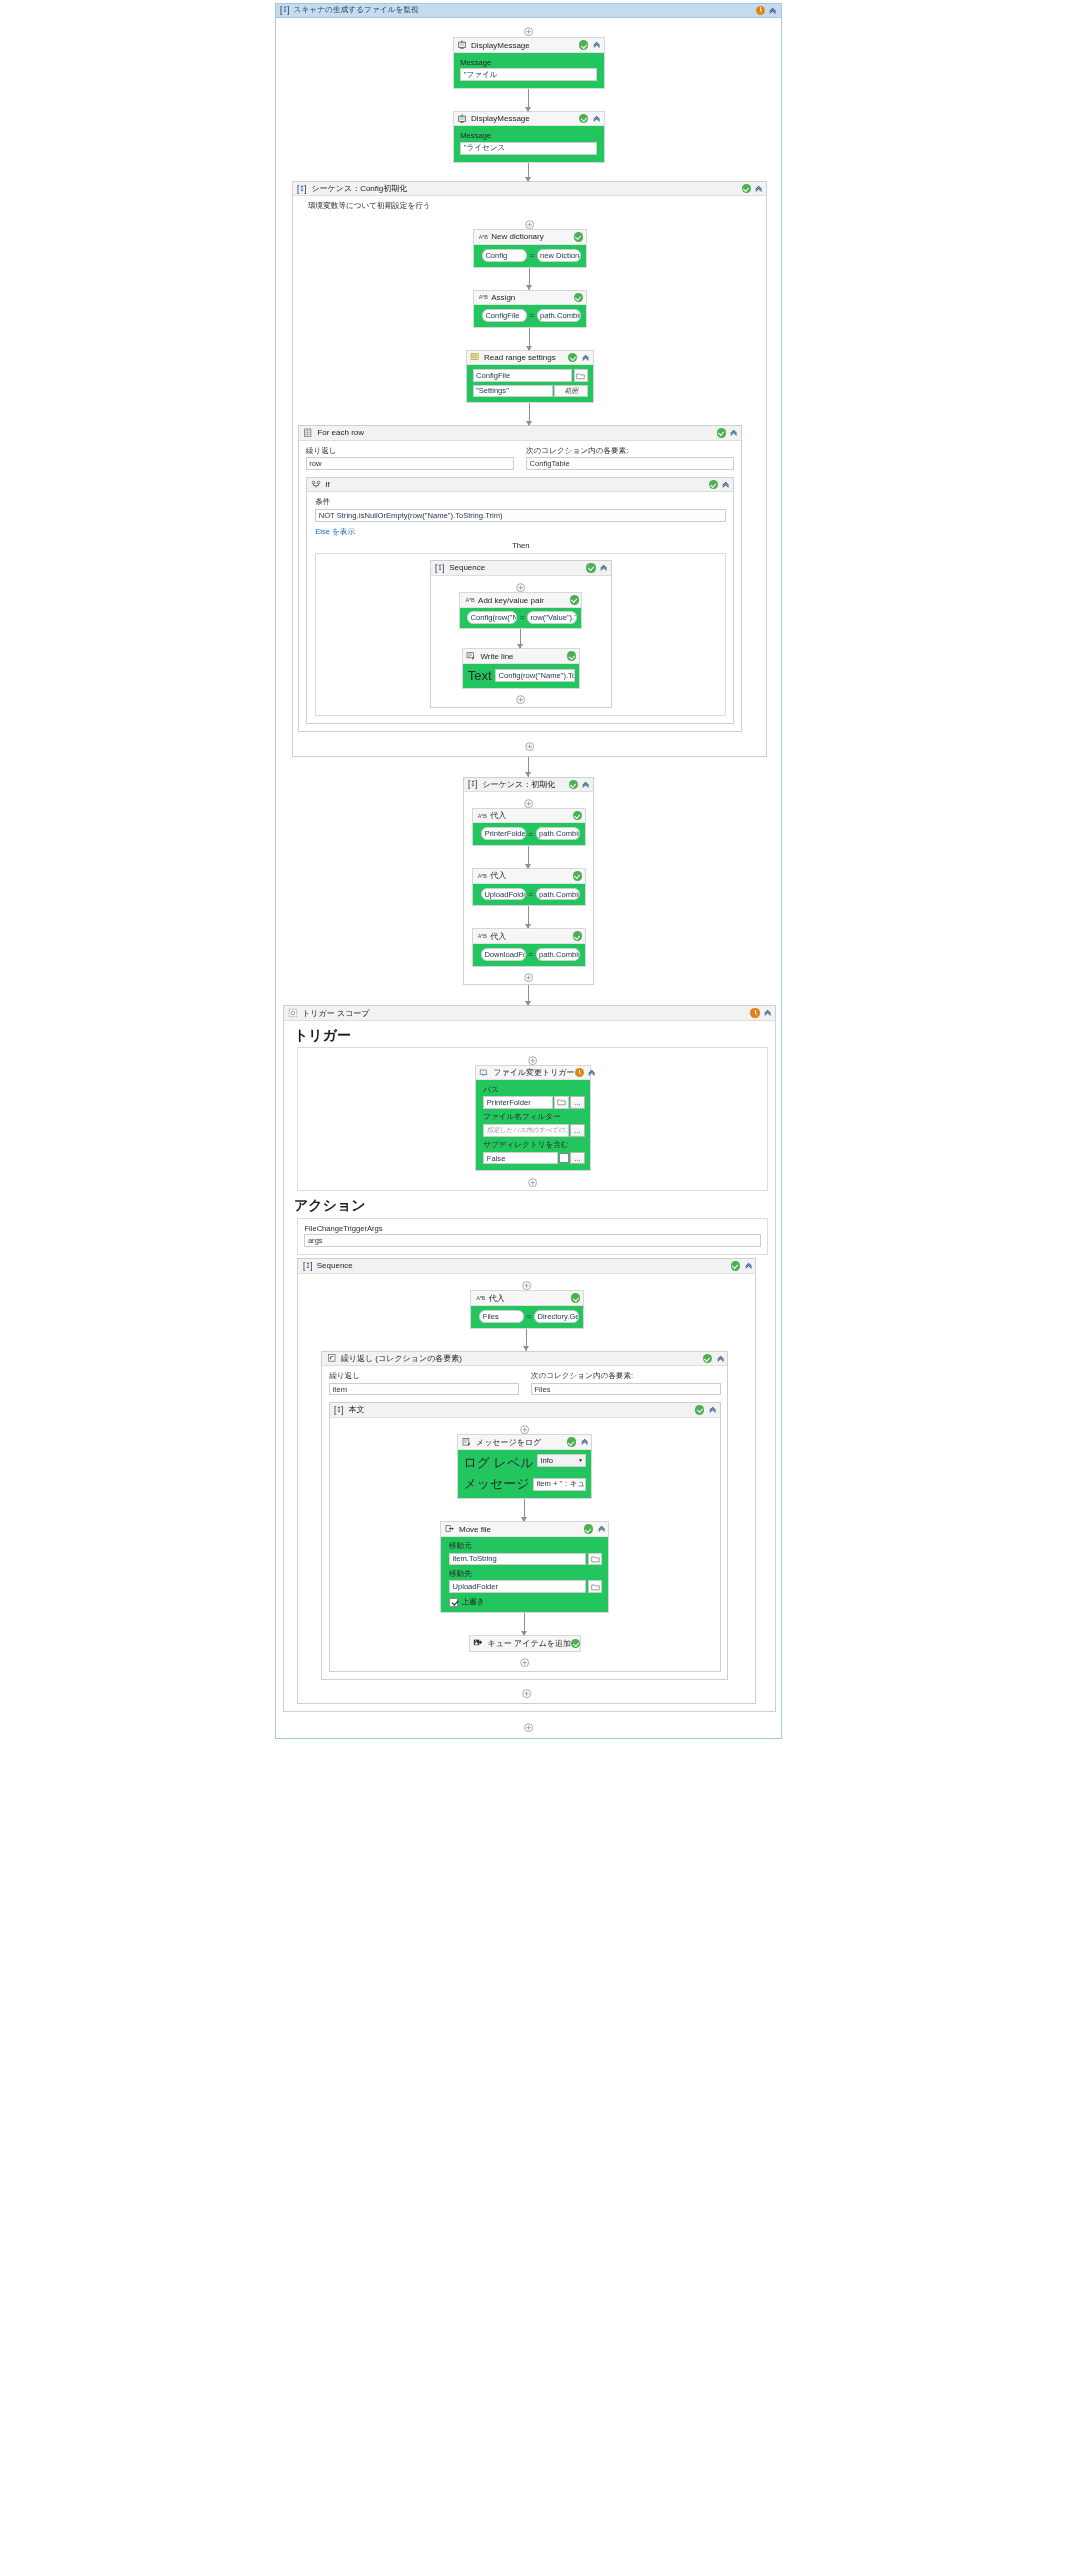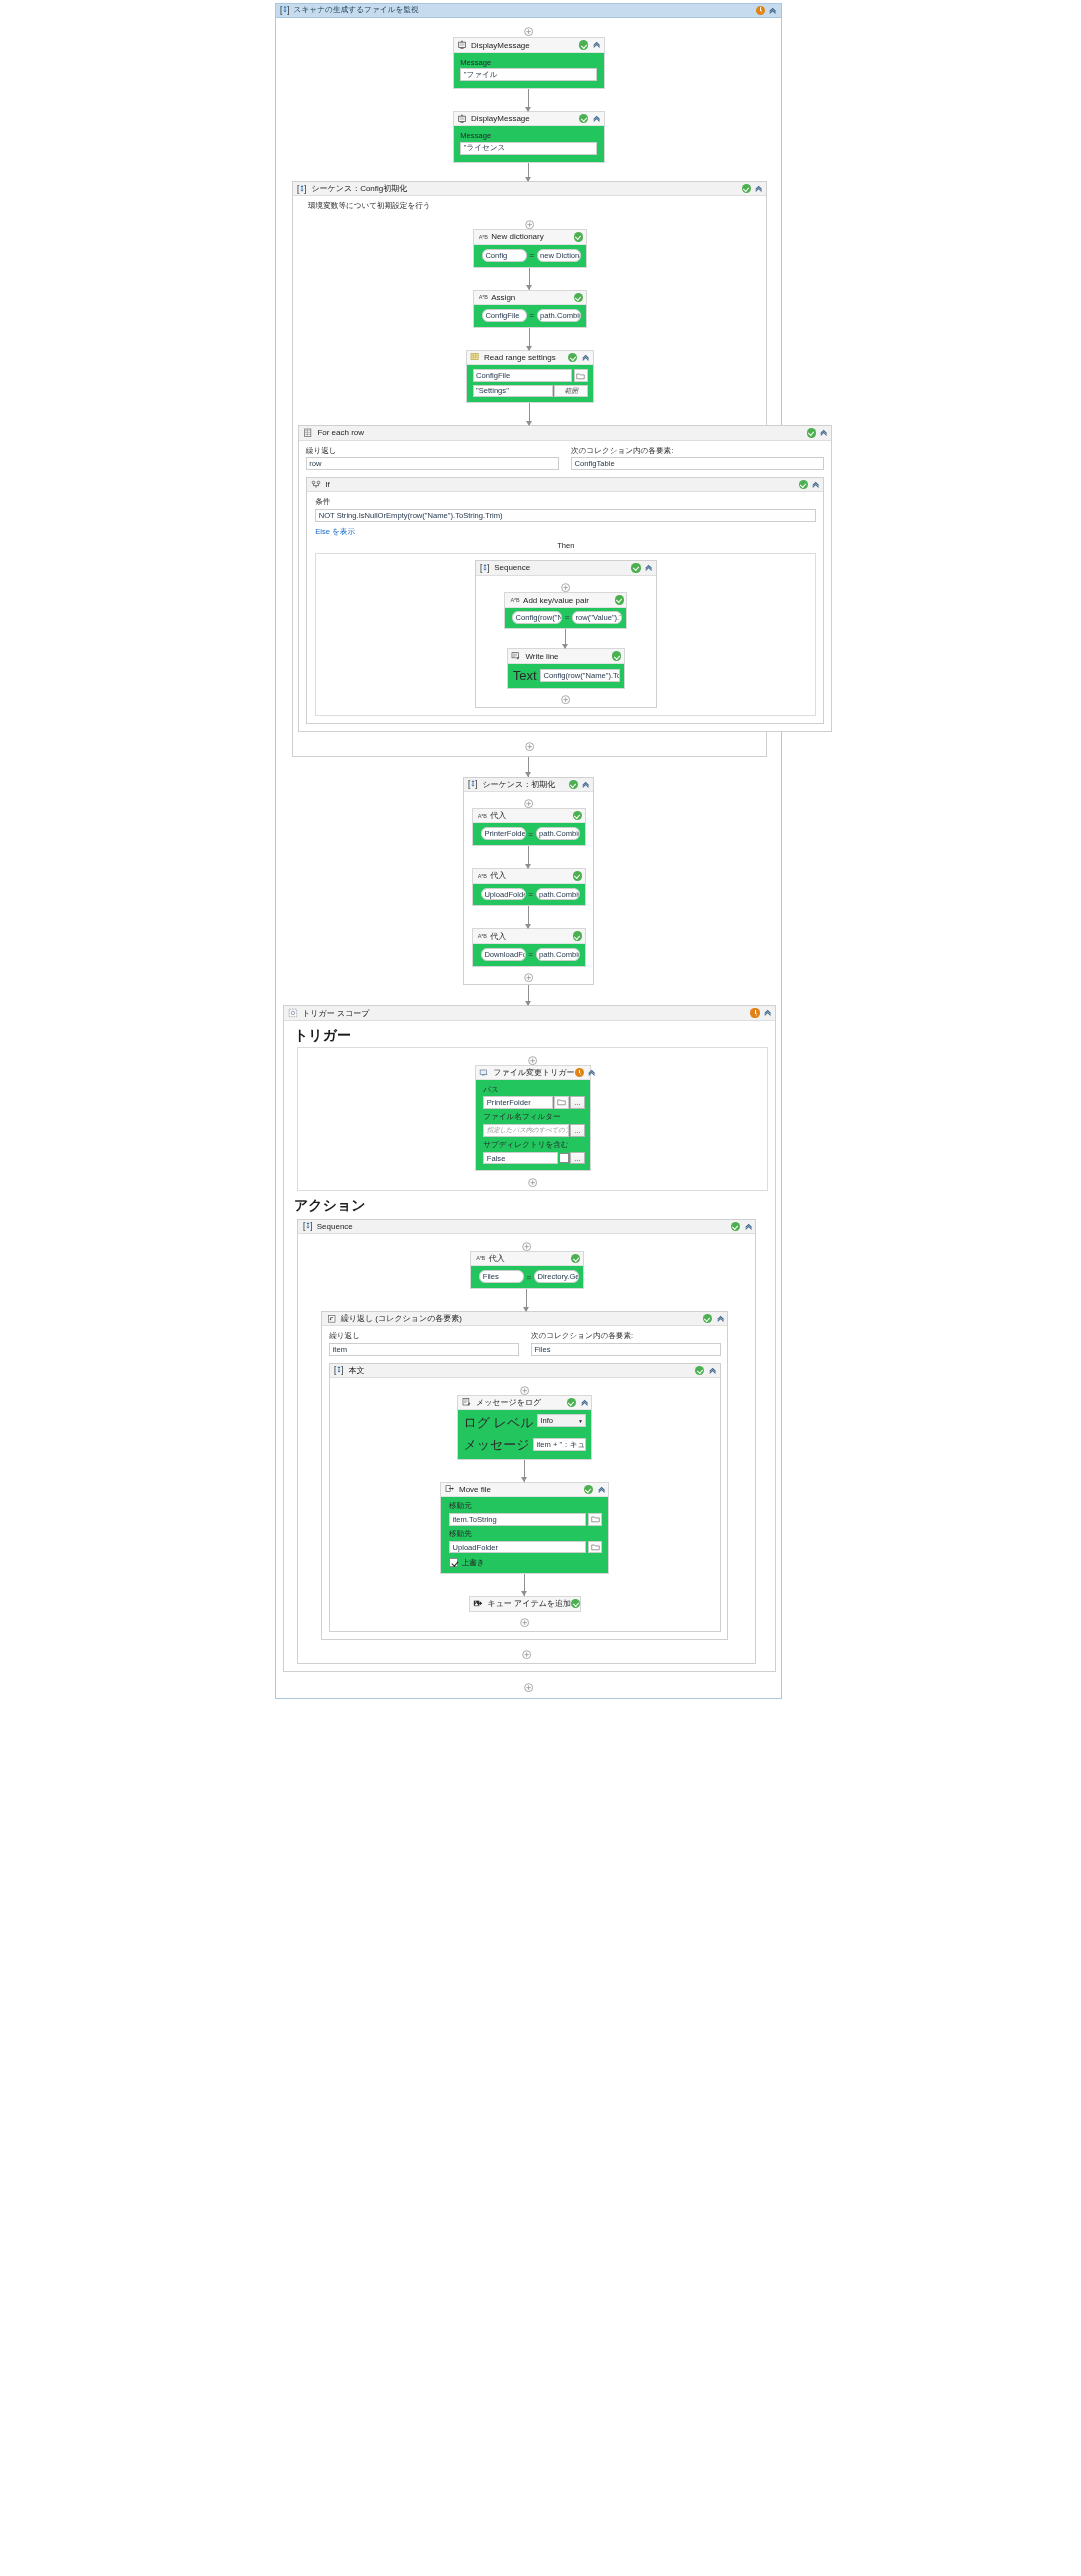--- a/index.html
+++ b/index.html
@@ -348,21 +348,21 @@
             </div>
             <div style="display:flex;gap:1.7px;align-items:center;margin-top:2.5px;">
               <div class="fld" style="flex:1;">"Settings"</div>
               <span class="rng">範囲</span>
             </div>
           </div>
         </div>
 
         <div class="conn" style="height:22px;"></div>
 
-        <div class="scope" style="width:534px;margin-left:0;">
+        <div class="scope" style="width:444px;margin-left:0;">
           <div class="sc-hdr">
             <span class="ic">
               <svg width="10" height="10" viewBox="0 0 12 12">
                   <rect x="2" y="1.2" width="7.4" height="9.2" fill="#fbfbfb" stroke="#5d5d5d" stroke-width=".8"></rect>
                   <path d="M2 3.4h7.4M2 5.6h7.4M2 7.8h7.4M5.2 1.2v9.2" stroke="#7b7b7b" stroke-width=".6"></path>
                 </svg>
             </span>
             <span class="name">For each row</span>
             <span class="badge ok"></span>
             <span class="chev">
@@ -665,20 +665,24 @@
           <span class="plus" style="margin-top:3.4px;">
             <svg width="9.3" height="9.3" viewBox="0 0 11 11">
                 <circle cx="5.5" cy="5.5" r="4.7" fill="#fff" stroke="#9a9a9a" stroke-width="1"></circle>
                 <path d="M5.5 2.8v5.4M2.8 5.5h5.4" stroke="#9a9a9a" stroke-width="1"></path>
               </svg>
           </span>
         </div>
 
         <div class="sec-lbl" style="margin-top:6px;">アクション</div>
 
+        <div class="dropzone" style="margin-left:6.8px;padding:5px 6px 6.8px;">
+          <div class="lbl">FileChangeTriggerArgs</div>
+          <div class="fld">args</div>
+        </div>
 
         <div class="scope" style="width:459px;margin-left:6.8px;margin-top:3.4px;">
           <div class="sc-hdr">
             <span class="ic">
               <svg width="10" height="10" viewBox="0 0 12 12" style="font-size:9.5px">
                   <text x="0" y="9.5" font-size="10" fill="#2a2a2a" font-family="Liberation Sans">[</text>
                   <text x="8.5" y="9.5" font-size="10" fill="#2a2a2a" font-family="Liberation Sans">]</text>
                   <polygon points="6,1.4 8,3.6 4,3.6" fill="#2a6fbb"></polygon>
                   <polygon points="4,6.8 8,6.8 6,9" fill="#2a6fbb"></polygon>
                   <rect x="5.4" y="4" width="1.2" height="2.4" fill="#2a6fbb"></rect>

